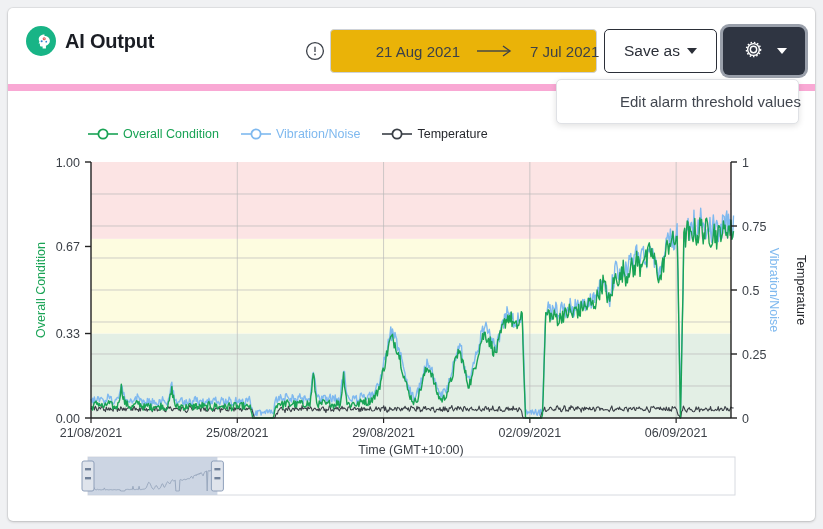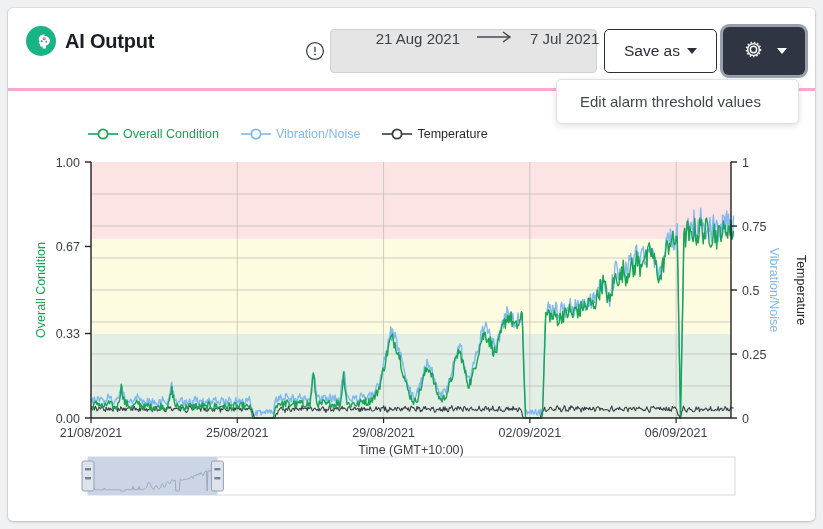--- a/index.html
+++ b/index.html
@@ -16,21 +16,21 @@
     background: #ffffff;
     border-radius: 5px;
     box-shadow: 0 1px 3px rgba(0,0,0,0.18), 0 0 0 1px rgba(0,0,0,0.05);
     overflow: visible;
   }
 
   
   #header {
     position: relative;
     height: 83px;
-    border-bottom: 3px solid #f9a8d4;
+    border-bottom: 7px solid #f9a8d4;
   }
   #brand {
     position: absolute; left: 18px; top: 18px;
     display: flex; align-items: center; gap: 9px;
   }
   #logo {
     width: 30px; height: 30px; border-radius: 50%;
     background: #18b486;
     display: flex; align-items: center; justify-content: center;
     flex: none;
@@ -42,22 +42,22 @@
   #info-icon {
     position: absolute; left: 297px; top: 33px;
     width: 20px; height: 20px;
     cursor: pointer;
   }
   #daterange {
     position: absolute; left: 322px; top: 21px;
     width: 267px; height: 44px;
     border: 1px solid #ced2d8;
     border-radius: 4px;
-    background: #e5e5e5;
-    display: flex; align-items: flex-start; justify-content: center;
+    background: #eab308;
+    display: flex; align-items: center; justify-content: center;
     gap: 16px;
     cursor: pointer;
     padding-left: 48px;
   }
   .dateval { font-size: 15px; color: #3c4149; white-space: nowrap; }
   #arrow-span { display:flex; align-items:center; }
   #saveas {
     position: absolute; left: 596px; top: 21px;
     width: 113px; height: 44px;
     border: 1.4px solid #2b2f38;
@@ -85,20 +85,21 @@
   }
   #menu {
     position: absolute; left: 548px; top: 71px;
     width: 243px; height: 45px;
     background: #fff;
     border: 1px solid #dfe1e5;
     border-radius: 5px;
     box-shadow: 0 2px 6px rgba(0,0,0,0.12);
     display: flex; align-items: center;
     z-index: 40;
+    padding-left: 40px;
   }
   #menu-item {
     width: 100%; height: 100%;
     display: flex; align-items: center;
     padding-left: 23px;
     font-size: 15px; color: #41464f;
     cursor: pointer; white-space: nowrap;
   }
 
   

